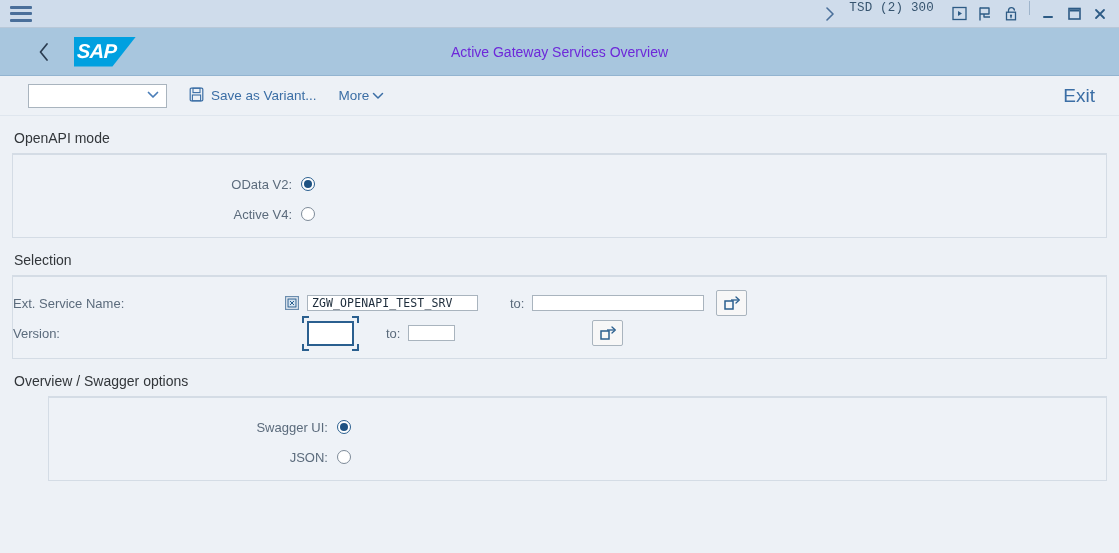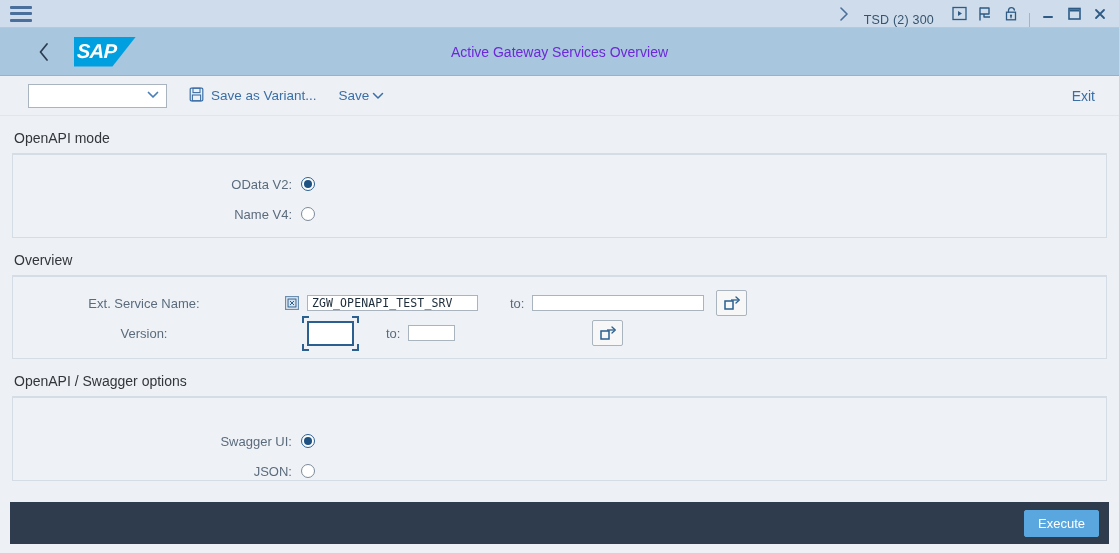--- a/index.html
+++ b/index.html
@@ -25,21 +25,21 @@
     padding: 0 6px 0 10px;
     border-bottom: 1px solid #b9c8d8;
   }
   .hamburger {
     width: 22px; height: 16px;
     display: flex; flex-direction: column; justify-content: space-between;
     cursor: pointer;
   }
   .hamburger i { display:block; height: 3px; background: #4a6f9a; border-radius: 1px; }
   .winbar-spacer { flex: 1 1 auto; }
-  .winbar-right { display: flex; align-items: flex-end; gap: 0px; }
+  .winbar-right { display: flex; align-items: flex-start; gap: 0px; font-family: Liberation Mono, monospace; }
   .chev-right {
     width: 26px; height: 26px; display:flex; align-items:center; justify-content:center;
     color: #4a6f9a; font-size: 16px; cursor: pointer;
   }
   .sysid {
     color: #36546f; font-size: 12.5px; letter-spacing: .2px;
     padding: 0 12px 0 6px; white-space: nowrap;
   }
   .wicon {
     width: 26px; height: 26px; display:flex; align-items:center; justify-content:center;
@@ -105,42 +105,42 @@
   .variant-select .cd { color:#4a7eb8; font-size: 11px; line-height: 1; }
   .tb-btn {
     display: flex; align-items: center; gap: 7px;
     margin-left: 22px;
     color: #3b6ea5; font-size: 13.5px;
     cursor: pointer; white-space: nowrap;
   }
   .tb-btn .lbl { color:#3b6ea5; }
   .tb-btn.more { margin-left: 22px; gap: 3px; }
   .tb-spacer { flex: 1 1 auto; }
-  .exit-btn { color:#3b6ea5; font-size: 14px; cursor: pointer; padding-right: 8px; }
+  .exit-btn { color:#3b6ea5; font-size: 19px; cursor: pointer; padding-right: 8px; }
 
   
   .content {
     flex: 1 1 auto;
     background: #edf1f6;
     padding: 14px 12px 0 12px;
     overflow: hidden;
   }
   .group-title {
     color: #32363a; font-size: 14px;
     padding: 0 0 7px 2px;
   }
   .panel {
     background: #eef2f7;
     border: 1px solid #d4dce5;
     border-top: 2px solid #d4dce5;
     margin-bottom: 14px;
   }
   .panel.rm { height: 85px; padding-top: 14px; }
   .panel.sel { height: 84px; padding-top: 11px; }
-  .panel.sw { height: 85px; padding-top: 28px; }
+  .panel.sw { height: 85px; padding-top: 14px; margin-left: 36px; }
 
   .frow {
     display: flex; align-items: center;
     height: 30px;
   }
   .flabel {
     width: 288px; text-align: right;
     color: #5b6b7c; font-size: 13px;
     padding-right: 9px; white-space: nowrap;
   }
@@ -151,21 +151,21 @@
     cursor: pointer; flex: 0 0 14px;
   }
   .radio.on { border-color: #2a5f8f; }
   .radio.on::after {
     content: ""; width: 8px; height: 8px; border-radius: 50%;
     background: #1e5282;
   }
 
   
   .sel-label {
-    width: 270px; text-align: center;
+    width: 270px; text-align: left;
     color: #5b6b7c; font-size: 13px;
     padding-right: 8px; white-space: nowrap;
   }
   .multi-icon {
     width: 14px; height: 14px; margin: 0 8px 0 2px;
     flex: 0 0 14px;
     display:flex; align-items:center; justify-content:center;
     cursor: pointer;
   }
   .inp {
@@ -318,47 +318,47 @@
         <svg width="15" height="15" viewBox="0 0 15 15" aria-hidden="true">
           <rect x="1.2" y="1.2" width="12.6" height="12.6" fill="none" stroke="#3b6ea5" stroke-width="1.2" rx="1"></rect>
           <rect x="4" y="1.2" width="7" height="4.4" fill="none" stroke="#3b6ea5" stroke-width="1.1"></rect>
           <rect x="3.4" y="8" width="8.2" height="5.8" fill="none" stroke="#3b6ea5" stroke-width="1.1"></rect>
         </svg>
       </span>
       <span class="lbl">Save as Variant...</span>
     </div>
 
     <div class="tb-btn more">
-      <span class="lbl">Save</span>
+      <span class="lbl">More</span>
       <span>
         <svg width="12" height="8" viewBox="0 0 12 8" aria-hidden="true">
           <path d="M1.5 1.5 L6 6 L10.5 1.5" fill="none" stroke="#3b6ea5" stroke-width="1.5" stroke-linecap="round" stroke-linejoin="round"></path>
         </svg>
       </span>
     </div>
 
     <div class="tb-spacer"></div>
     <div class="exit-btn">Exit</div>
   </div>
 
   <div class="content">
 
     <div class="group-title">OpenAPI mode</div>
     <div class="panel rm">
       <div class="frow">
         <div class="flabel">OData V2:</div>
         <div class="radio on"></div>
       </div>
       <div class="frow">
-        <div class="flabel">Name V4:</div>
+        <div class="flabel">Active V4:</div>
         <div class="radio"></div>
       </div>
     </div>
 
-    <div class="group-title">Overview</div>
+    <div class="group-title">Selection</div>
     <div class="panel sel">
 
       <div class="frow">
         <div class="sel-label">Ext. Service Name:</div>
         <div class="multi-icon">
           <svg width="14" height="14" viewBox="0 0 14 14" aria-hidden="true">
             <rect x="0.6" y="0.6" width="12.8" height="12.8" fill="none" stroke="#6b8dae" stroke-width="1.2"></rect>
             <rect x="3" y="3" width="8" height="8" fill="#d6e4f0" stroke="#2a5f8f" stroke-width="1"></rect>
             <path d="M5 5 L9 9 M9 5 L5 9" stroke="#2a5f8f" stroke-width="1"></path>
           </svg>
@@ -392,31 +392,28 @@
         <div class="ms-btn" style="margin-left:137px">
           <svg width="18" height="16" viewBox="0 0 18 16" aria-hidden="true">
             <rect x="2" y="6" width="8" height="8" fill="none" stroke="#2a5f8f" stroke-width="1.5"></rect>
             <path d="M8 5 L16 5" stroke="#2a5f8f" stroke-width="1.3"></path>
             <path d="M13 2 L16.3 5 L13 8" fill="none" stroke="#2a5f8f" stroke-width="1.3" stroke-linecap="round" stroke-linejoin="round"></path>
           </svg>
         </div>
       </div>
     </div>
 
-    <div class="group-title">OpenAPI / Swagger options</div>
+    <div class="group-title">Overview / Swagger options</div>
     <div class="panel sw">
       <div class="frow">
         <div class="flabel">Swagger UI:</div>
         <div class="radio on"></div>
       </div>
       <div class="frow">
         <div class="flabel">JSON:</div>
         <div class="radio"></div>
       </div>
     </div>
 
   </div>
 
-  <div class="footer">
-    <div class="exec-btn">Execute</div>
-  </div>
 
 </div>
 
 </body></html>

